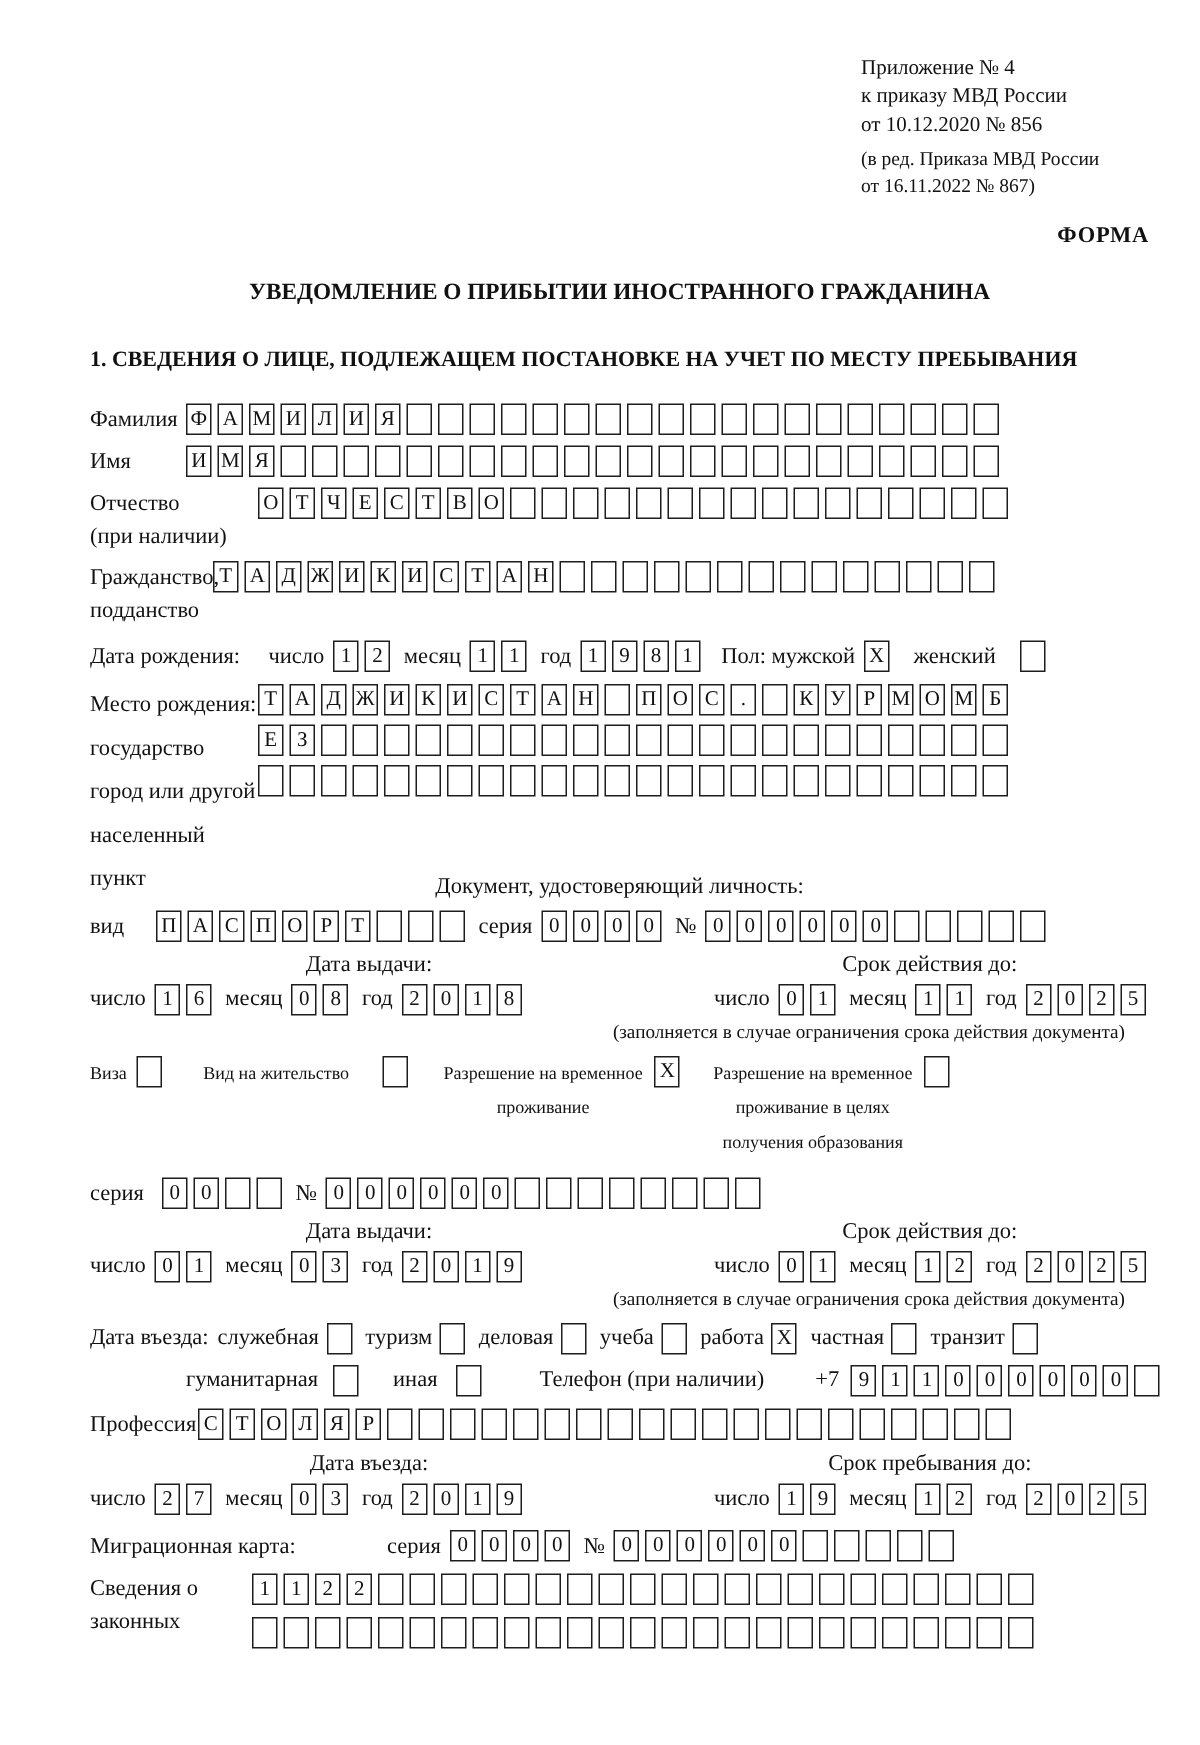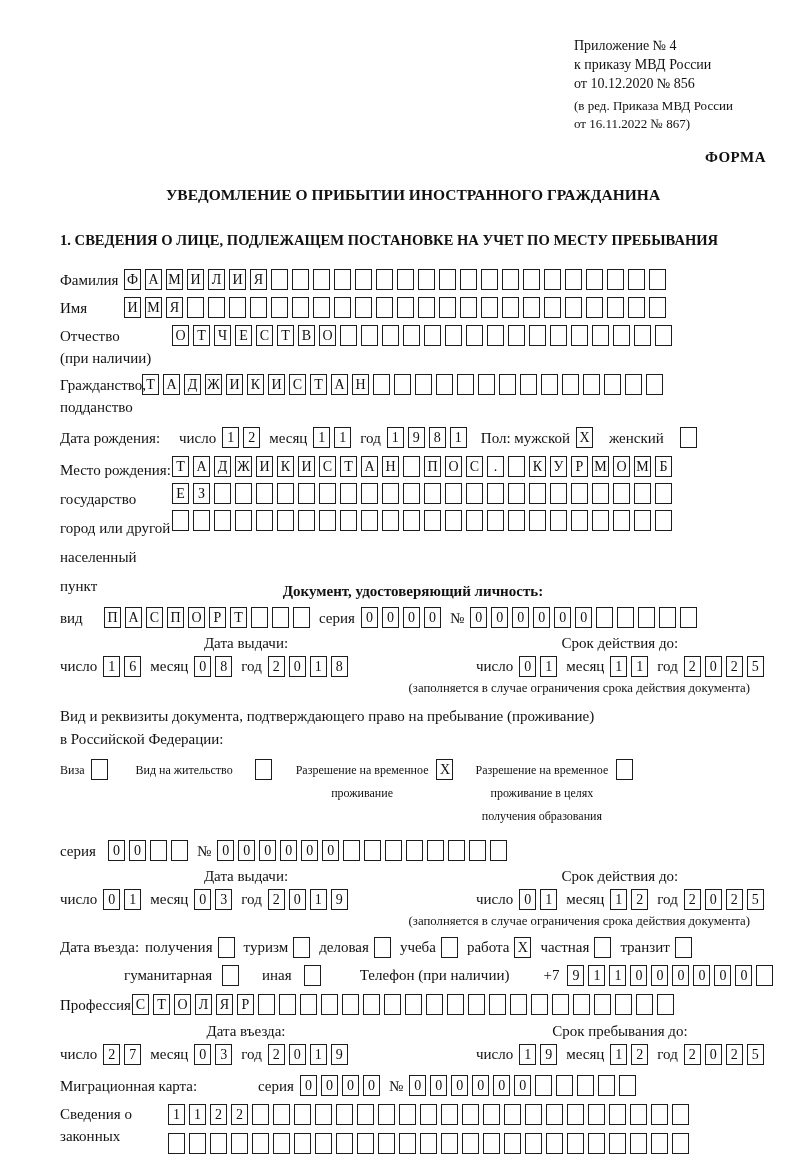--- a/index.html
+++ b/index.html
@@ -34,21 +34,21 @@
   .ilbl { flex: none; font-size: 15px; line-height: 23px; margin: 0 6px 0 9px; }
   .ilbl.first { margin-left: 0; }
 
   .w64 { width: 64px; } .w80 { width: 82px; } .w110 { width: 112px; }
 
   
   .mlrow { display: flex; align-items: flex-start; margin-bottom: 4px; }
   .mllabels { flex: none; font-size: 15px; }
   .mlrows .cells { margin-bottom: 6px; }
 
-  .center-bold { text-align: center; font-weight: bold; font-size: 15px; margin: 4px 0 7px 0; }
+  .center-bold { text-align: center; font-weight: normal; font-size: 15px; margin: 4px 0 7px 0; }
 
   
   .dpair { display: flex; margin-top: 3px; gap: 44px; }
   .dgroup { flex: none; }
   .dgroup.left { width: 372px; }
   .dhead { text-align: center; font-size: 15px; margin-bottom: 3px; }
   .dline { display: flex; align-items: center; white-space: nowrap; }
   .note-row { text-align: right; font-size: 12.8px; padding-right: 16px; margin-top: 3px; }
 
   .intro { font-size: 15px; line-height: 23px; margin-top: 9px; }
@@ -417,24 +417,20 @@
             <span class="cell">2</span>
             <span class="cell">0</span>
             <span class="cell">2</span>
             <span class="cell">5</span>
           </span>
       </div>
     </div>
   </div>
   <div class="note-row">(заполняется в случае ограничения срока действия документа)</div>
 
-  <div class="intro">
-    <div>Вид и реквизиты документа, подтверждающего право на пребывание (проживание)</div>
-    <div>в Российской Федерации:</div>
-  </div>
 
   <div class="permits">
     <div class="permit">
       <span class="plabel">Виза</span>
       <span class="cells" style="margin-left:6px">
           <span class="cell"></span>
         </span>
     </div>
     <div class="permit" style="margin-left:28px">
       <span class="plabel">Вид на жительство</span>
@@ -534,21 +530,21 @@
             <span class="cell">5</span>
           </span>
       </div>
     </div>
   </div>
   <div class="note-row">(заполняется в случае ограничения срока действия документа)</div>
 
   <div class="purpose" style="margin-top:8px">
     <span class="olabel" style="margin-right:6px">Дата въезда:</span>
     <span class="opt">
-        <span class="olabel">получения</span>
+        <span class="olabel">служебная</span>
         <span class="cells">
           <span class="cell"></span>
         </span>
       </span>
     <span class="opt">
         <span class="olabel">туризм</span>
         <span class="cells">
           <span class="cell"></span>
         </span>
       </span>

